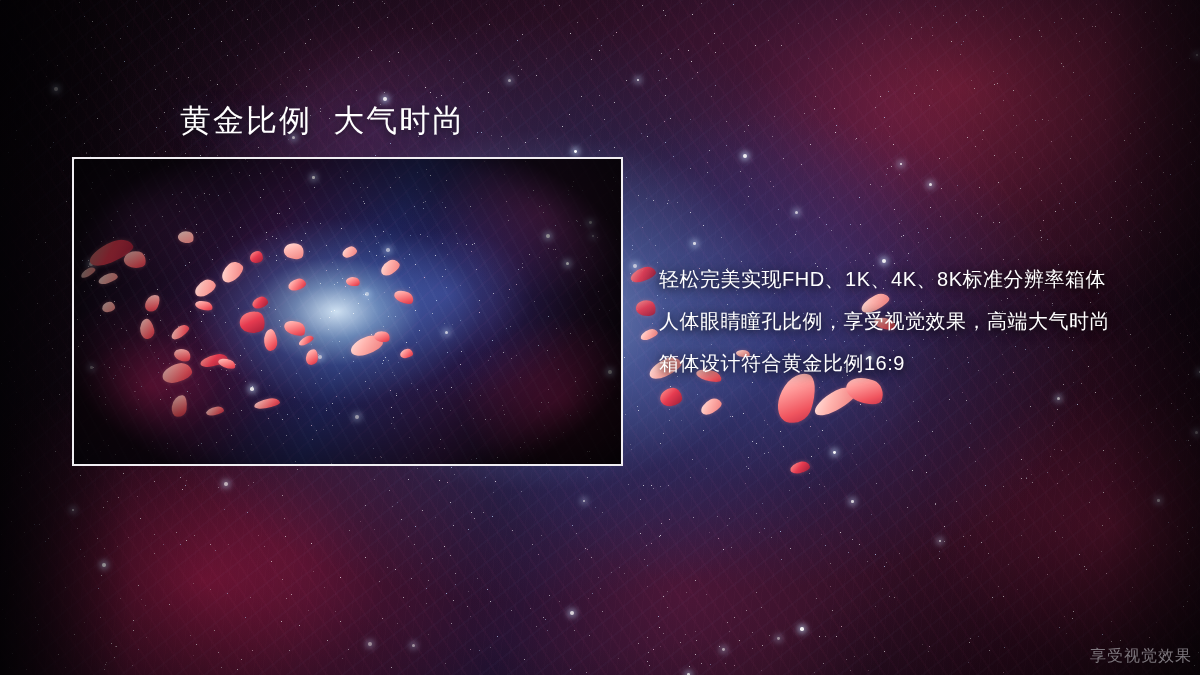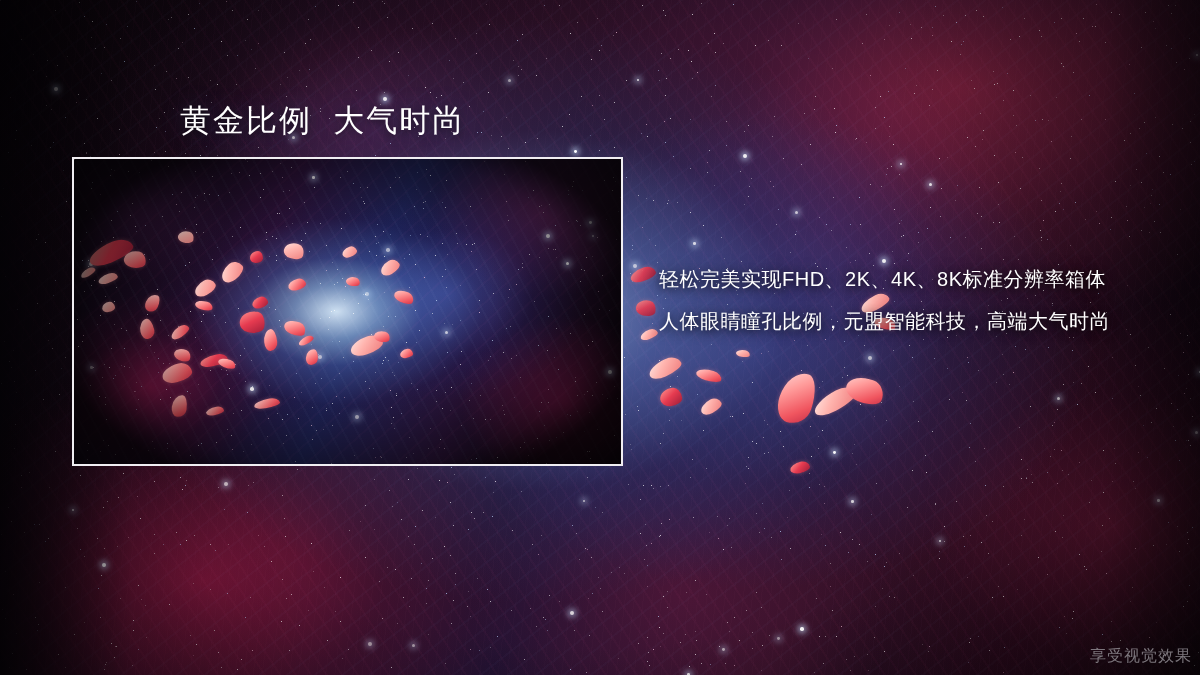--- a/index.html
+++ b/index.html
@@ -252,19 +252,20 @@
       <div class="petal pale" style="left: 736px; top: 350px; width: 14px; height: 7px; transform: rotate(10deg);"></div>
       <div class="petal deep" style="left: 630px; top: 268px; width: 26px; height: 13px; transform: rotate(-18deg); opacity: 0.9;"></div>
       <div class="petal deep" style="left: 636px; top: 300px; width: 20px; height: 16px; transform: rotate(12deg); opacity: 0.9;"></div>
       <div class="petal pale" style="left: 860px; top: 296px; width: 30px; height: 14px; transform: rotate(-26deg);"></div>
       <div class="petal" style="left: 874px; top: 318px; width: 22px; height: 11px; transform: rotate(18deg);"></div>
     </div>
 
   <div id="slide-title">黄金比例  大气时尚</div>
 
   <div id="body-text">
-    <div class="line">轻松完美实现FHD、2K、4K、8K标准分辨率箱体</div>
-    <div class="line">人体眼睛瞳孔比例，元盟智能科技，高端大气时尚</div>
+    <div class="line">轻松完美实现FHD、1K、4K、8K标准分辨率箱体</div>
+    <div class="line">人体眼睛瞳孔比例，享受视觉效果，高端大气时尚</div>
+    <div class="line">箱体设计符合黄金比例16:9</div>
   </div>
 
   <div id="watermark">享受视觉效果</div>
 
 </div>
 
 </body></html>

